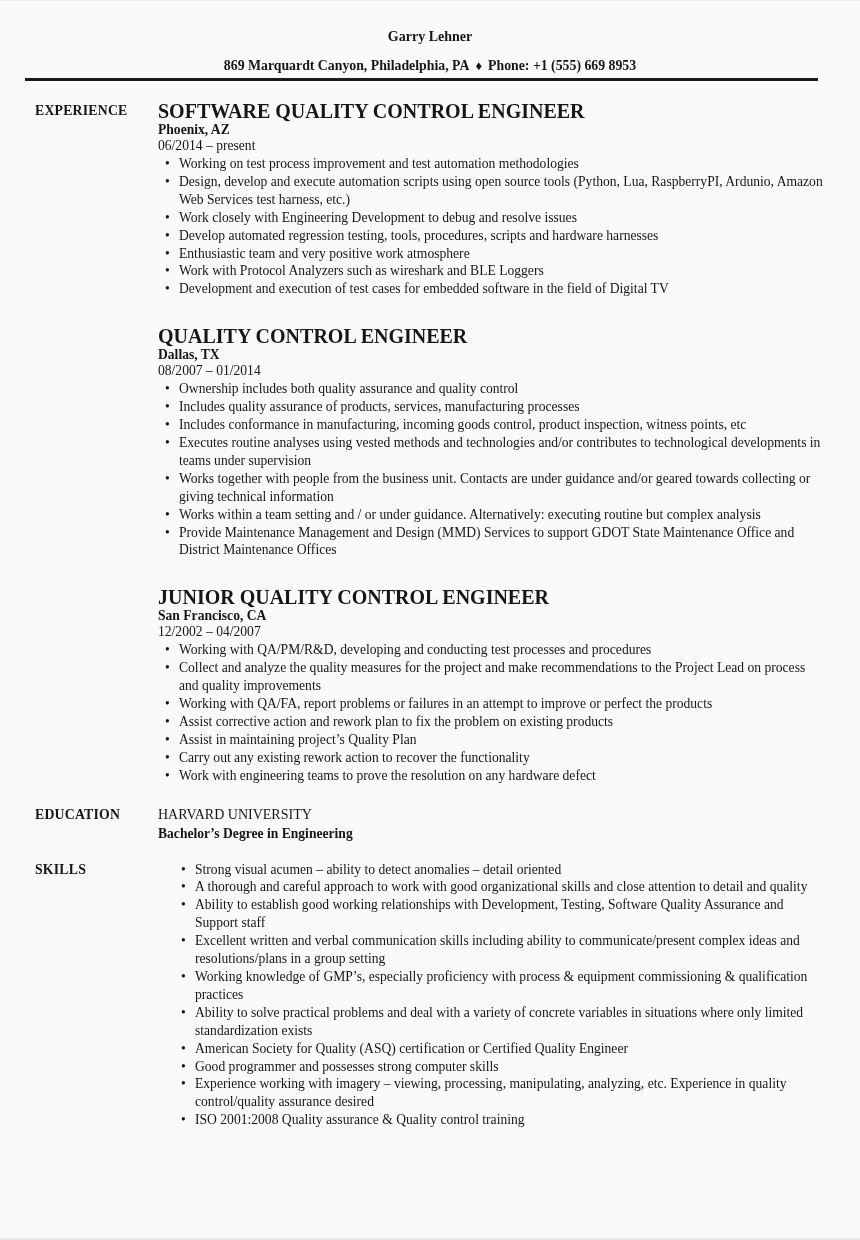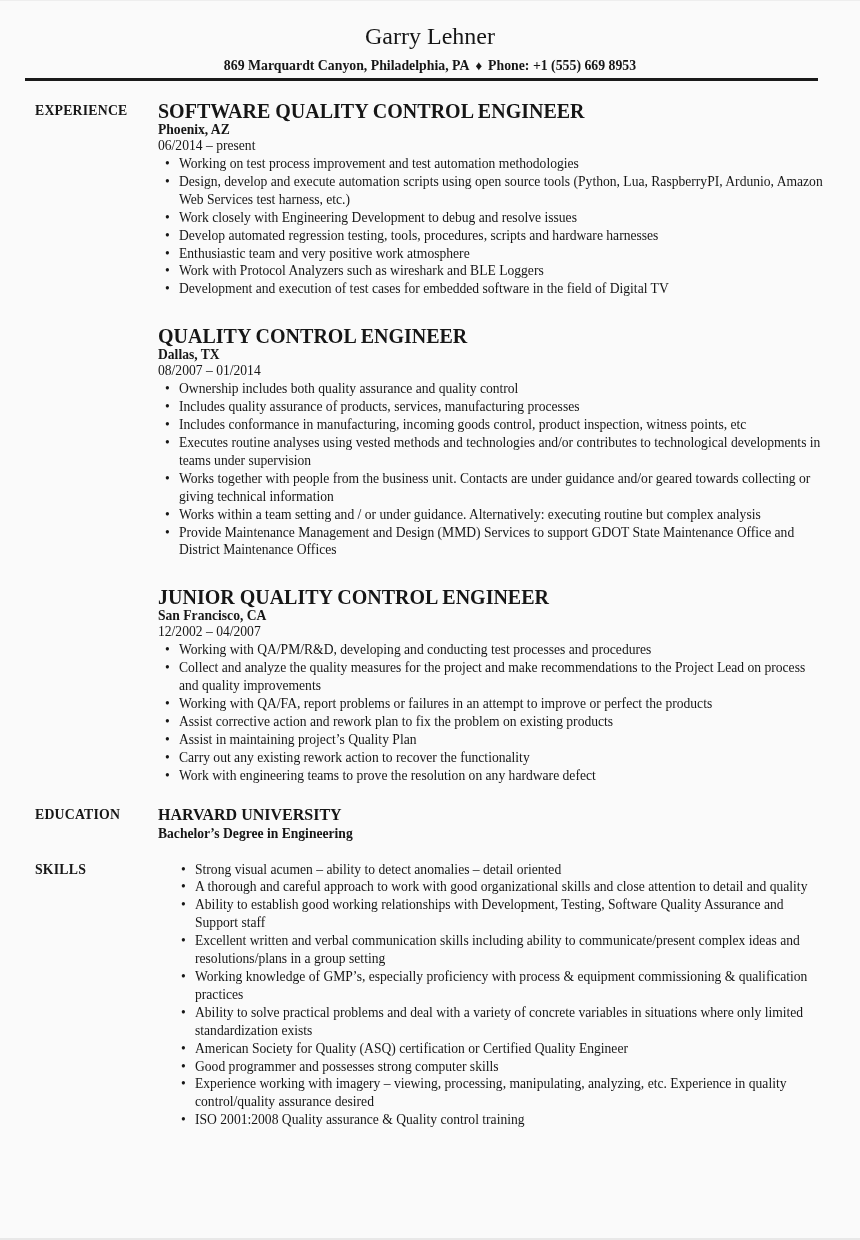--- a/index.html
+++ b/index.html
@@ -20,22 +20,22 @@
     width: 860px;
     height: 1240px;
     border-top: 1px solid #eeeeee;
     border-bottom: 2px solid #e8e8e8;
     overflow: hidden;
   }
   
   .name {
     padding-top: 25px;
     text-align: center;
-    font-weight: normal;
-    font-size: 24px;
+    font-weight: bold;
+    font-size: 14px;
     line-height: 21px;
   }
   .contact {
     margin-top: 11px;
     text-align: center;
     font-weight: bold;
     font-size: 13.8px;
     line-height: 16px;
   }
   .diamond {
@@ -93,23 +93,23 @@
     padding-left: 21px;
     line-height: 17.9px;
   }
   ul.bullets li::before {
     content: "\2022";
     position: absolute;
     left: 7px;
     top: 0;
   }
   .edu-school {
-    font-weight: bold;
+    font-weight: normal;
     line-height: 19px;
-    font-size: 16px;
+    font-size: 14px;
   }
   .edu-degree {
     font-weight: bold;
     line-height: 19px;
   }
 </style>
 </head>
 <body>
 
 <div class="page">

